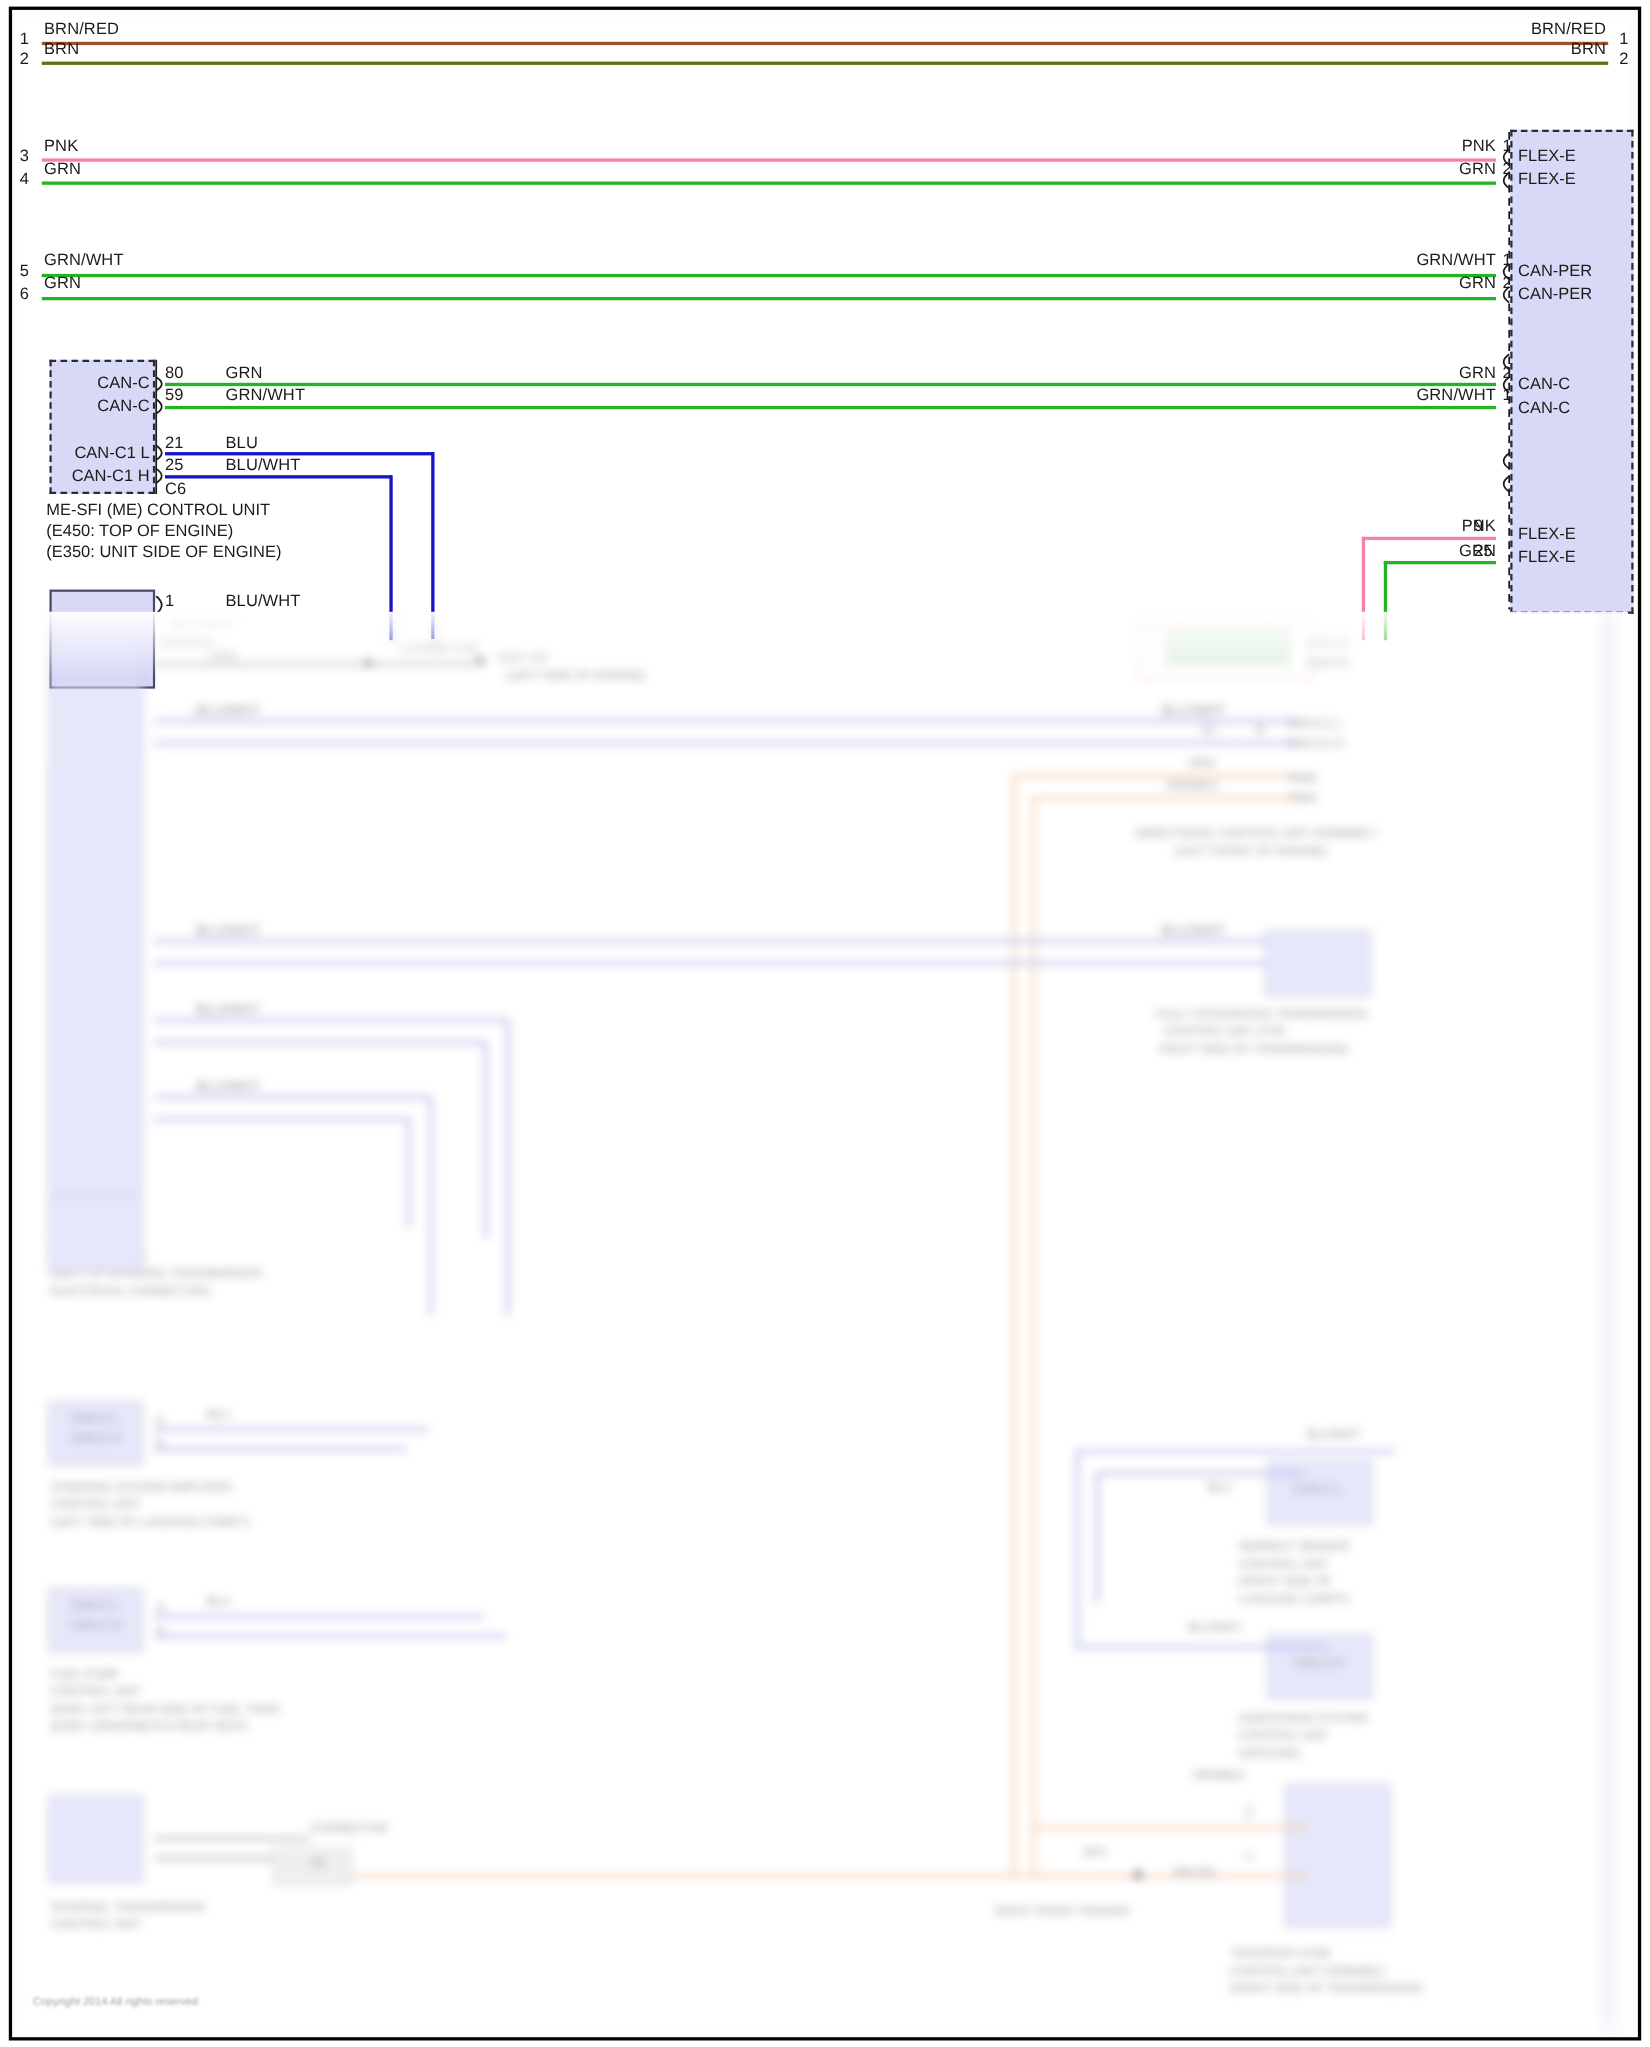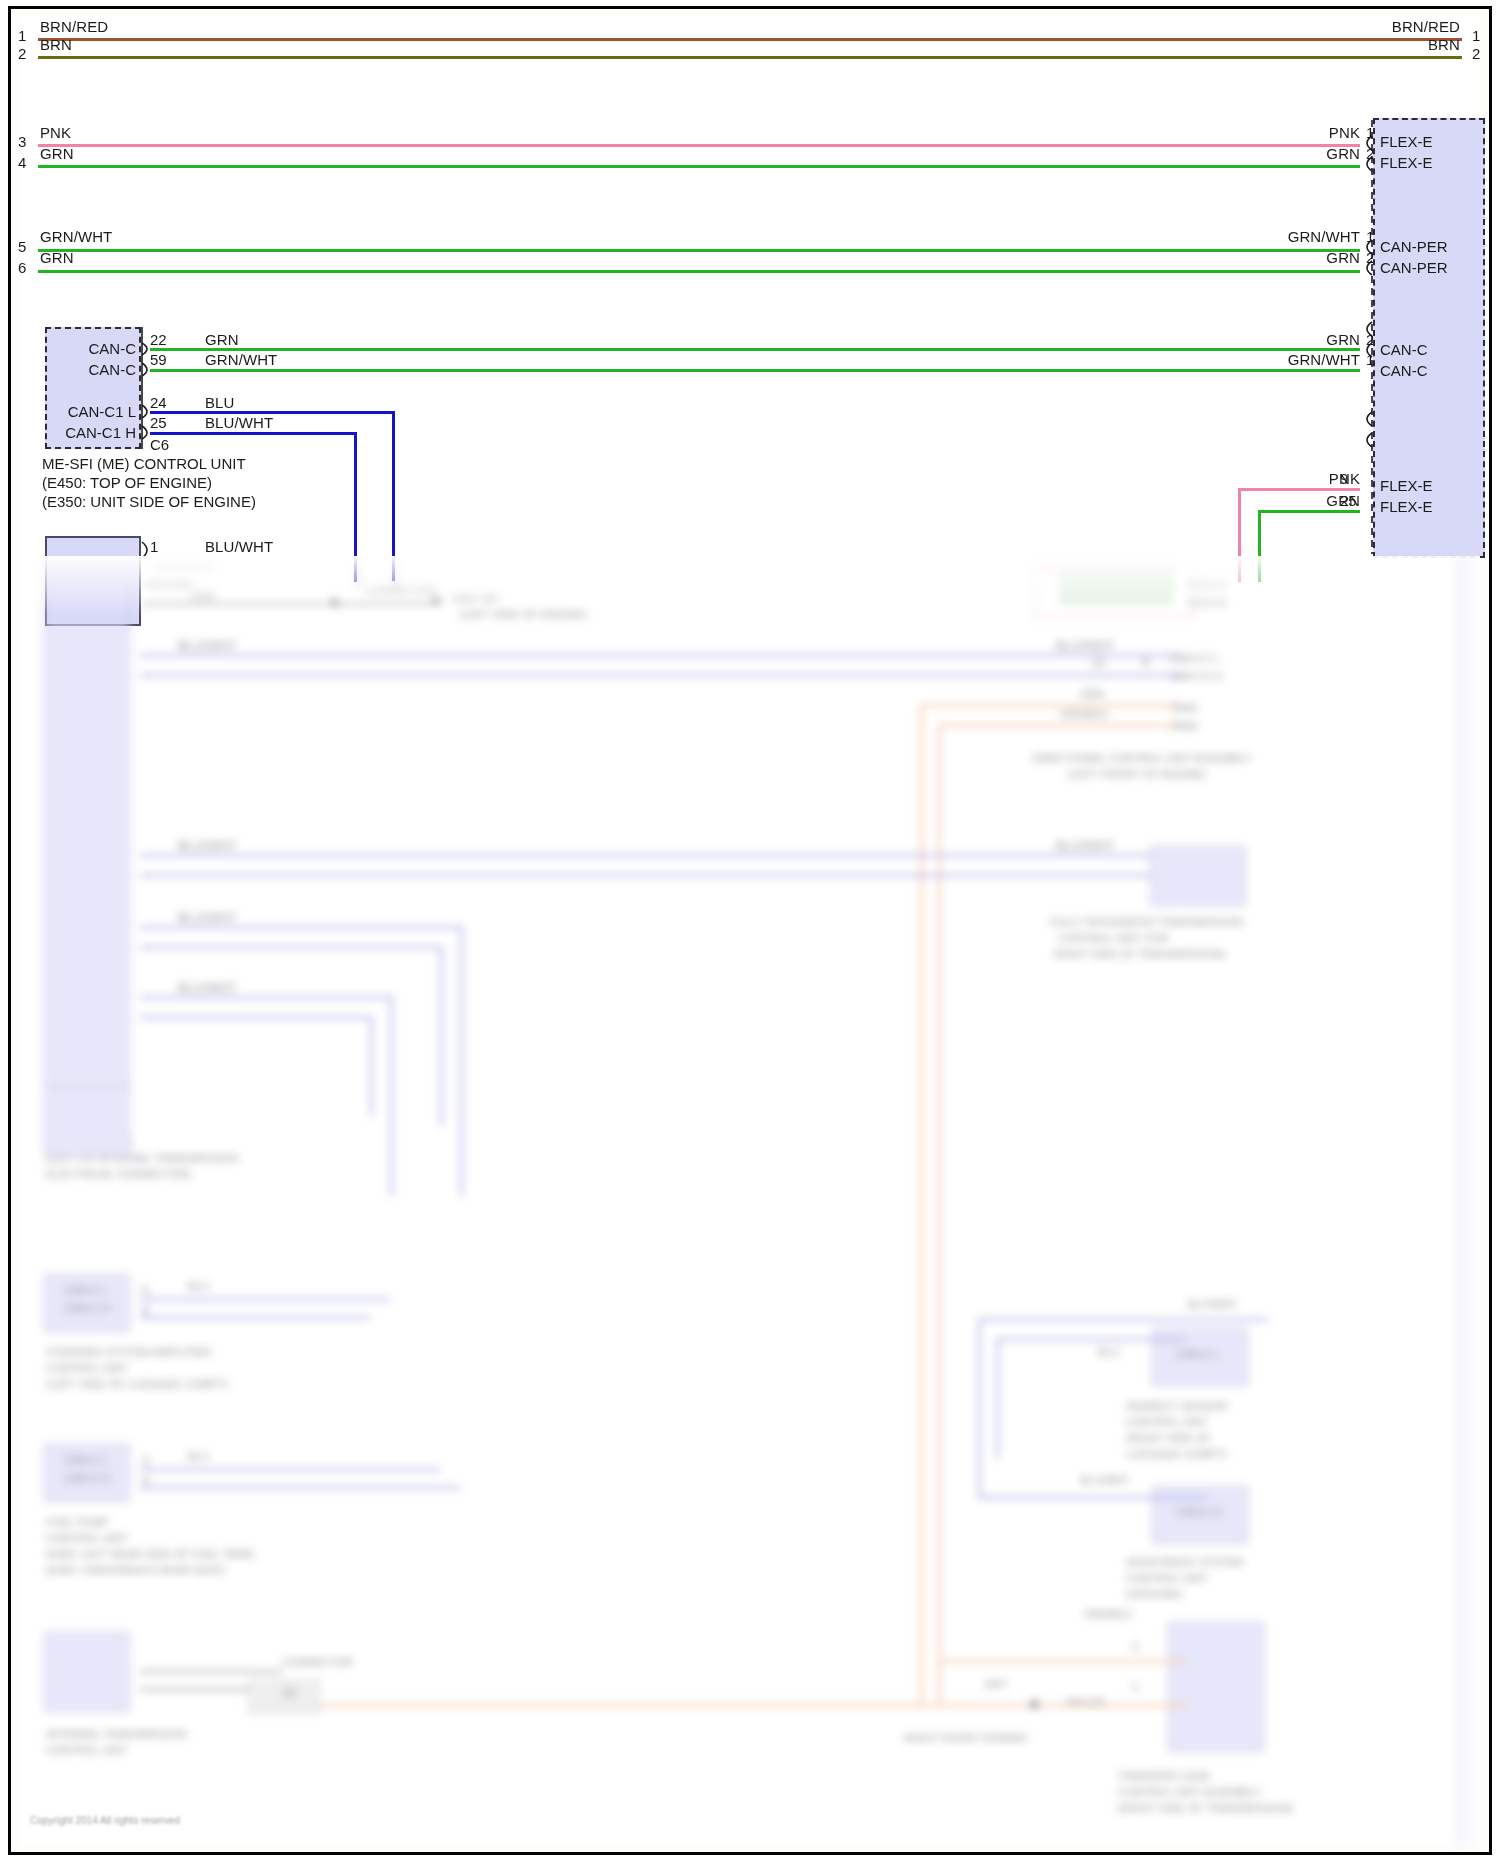--- a/index.html
+++ b/index.html
@@ -203,33 +203,33 @@
   <div class="conn-label right-align" style="left:30px; top:424px; width:106px;">CAN-C1 H</div>
 
   <svg class="bracket" style="left:138px; top:325px;" width="22" height="130">
     <path d="M4,2 L4,124" stroke="#1b1b1b" stroke-width="1.6" fill="none"></path>
     <path d="M4,18 Q14,24 4,30" stroke="#1b1b1b" stroke-width="1.6" fill="none"></path>
     <path d="M4,38 Q14,45 4,51" stroke="#1b1b1b" stroke-width="1.6" fill="none"></path>
     <path d="M4,80 Q14,87 4,93" stroke="#1b1b1b" stroke-width="1.6" fill="none"></path>
     <path d="M4,101 Q14,108 4,114" stroke="#1b1b1b" stroke-width="1.6" fill="none"></path>
   </svg>
 
-  <div class="pinnum" style="left:150px; top:331px;">22</div>
+  <div class="pinnum" style="left:150px; top:331px;">80</div>
   <div class="wlabel" style="left:205px; top:331px;">GRN</div>
   <div class="wire" style="left:150px; top:348px; width:1210px; border-top-color:#22b422;"></div>
   <div class="wlabel" style="left:1252px; top:331px; text-align:right; width:108px;">GRN</div>
   <div class="pinnum" style="left:1366px; top:331px;">28</div>
 
   <div class="pinnum" style="left:150px; top:351px;">59</div>
   <div class="wlabel" style="left:205px; top:351px;">GRN/WHT</div>
   <div class="wire" style="left:150px; top:369px; width:1210px; border-top-color:#22b422;"></div>
   <div class="wlabel" style="left:1230px; top:351px; text-align:right; width:130px;">GRN/WHT</div>
   <div class="pinnum" style="left:1366px; top:351px;">12</div>
 
-  <div class="pinnum" style="left:150px; top:394px;">24</div>
+  <div class="pinnum" style="left:150px; top:394px;">21</div>
   <div class="wlabel" style="left:205px; top:394px;">BLU</div>
   <div class="wire" style="left:150px; top:411px; width:244px; border-top-color:#1414c8;"></div>
   <div class="vwire" style="left:392px; top:411px; height:170px; border-left-color:#1414c8;"></div>
 
   <div class="pinnum" style="left:150px; top:414px;">25</div>
   <div class="wlabel" style="left:205px; top:414px;">BLU/WHT</div>
   <div class="wire" style="left:150px; top:432px; width:206px; border-top-color:#1414c8;"></div>
   <div class="vwire" style="left:354px; top:432px; height:150px; border-left-color:#1414c8;"></div>
 
   <div class="pinnum" style="left:150px; top:436px;">C6</div>

